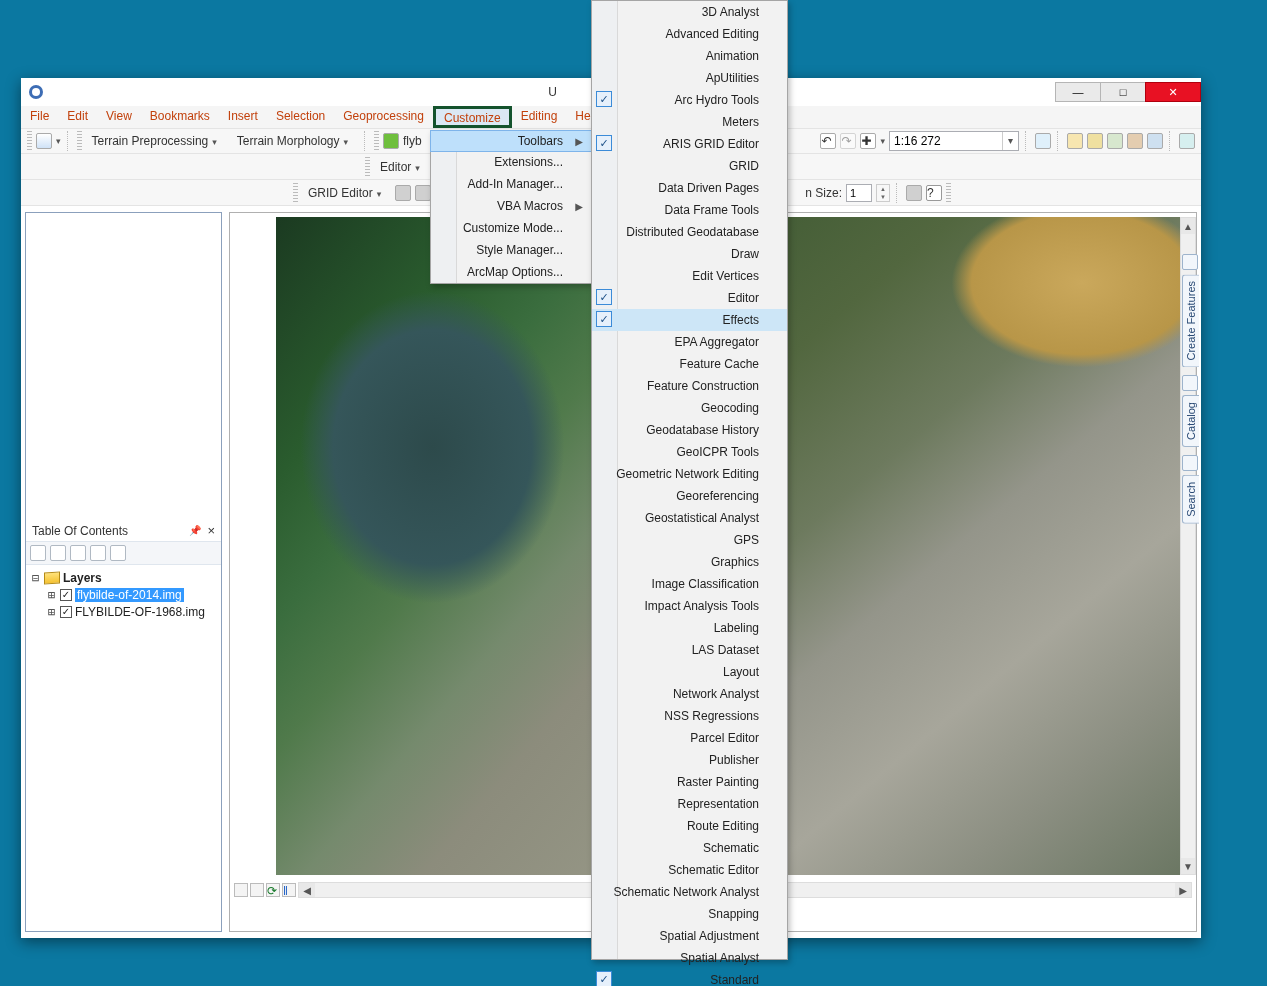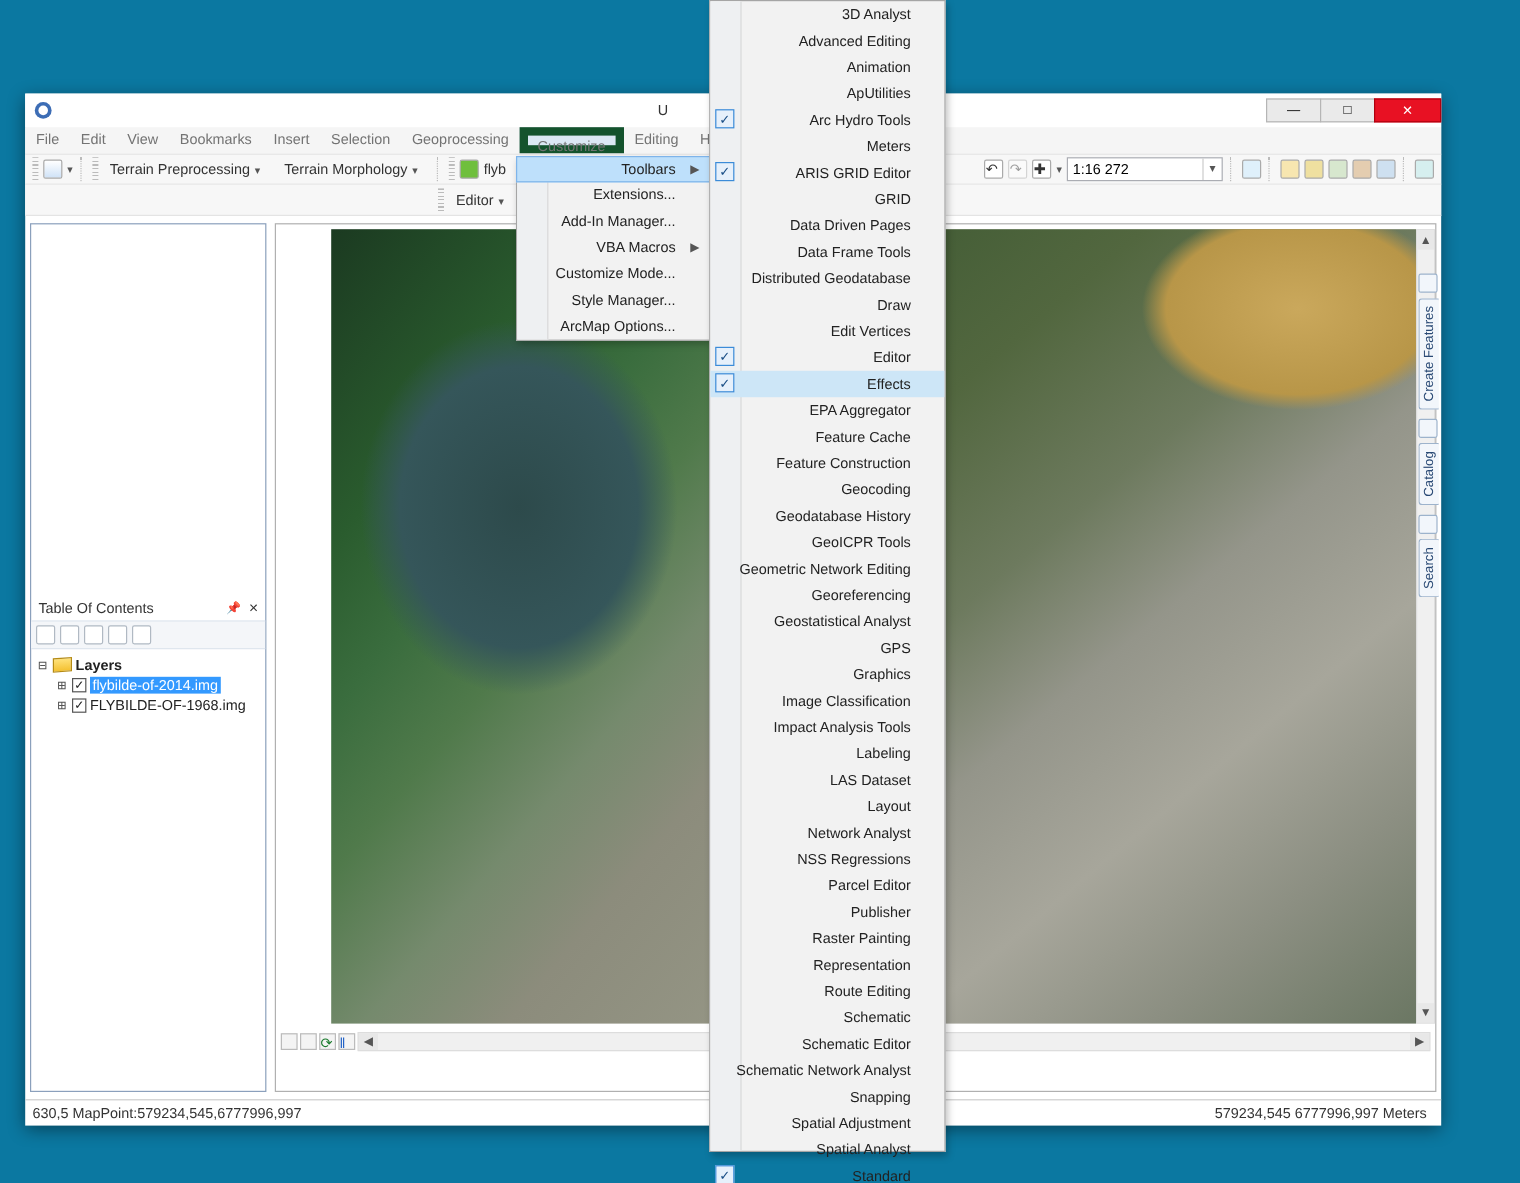--- a/index.html
+++ b/index.html
@@ -5,23 +5,23 @@
   * { box-sizing: border-box; margin: 0; padding: 0; }
   body { font-family: "Segoe UI", Tahoma, sans-serif; font-size: 12px; background: #0b78a1; overflow: hidden; width: 1267px; height: 986px; position: relative; }
   .app-window { position: absolute; left: 21px; top: 78px; width: 1180px; height: 860px; background: #fff; box-shadow: 0 4px 14px rgba(0,0,0,0.45); display: flex; flex-direction: column; }
   .titlebar { height: 28px; display: flex; align-items: center; background: #fff; border-bottom: 0px solid #eee; }
   .title-icon { width:14px; height:14px; margin:0 6px 0 8px; background:#3d6db5; border-radius:7px; position:relative;}
   .title-icon::after{content:"";position:absolute;inset:3px;background:#fff;border-radius:50%;}
   .title-text { flex:1; text-align:center; color:#333; font-size:12px;}
   .win-controls { display:flex; margin-left:auto;}
   .win-btn { width:46px; height:20px; display:flex; align-items:center; justify-content:center; border:1px solid #b5b5b5; background:#eaeaea; margin-left:-1px; font-size:11px;}
   .win-btn.close { background:#e81123; color:#fff; border-color:#b0000e; width:56px;}
-  .menubar { height:22px; background:#f5f5f5; display:flex; align-items:stretch; font-size:12px; color:#737373; }
+  .menubar { height:22px; background:#f5f5f5; display:flex; align-items:stretch; font-size:12px; color:#c2410c; }
   .menu-item { padding:3px 9px; cursor:default;}
-  .menu-item.active { background:#dbe8f4; border:7px solid #14532d; padding:2px 8px;text-align:center;}
+  .menu-item.active { background:#dbe8f4; border:3px solid #14532d; padding:2px 8px;text-align:center;}
   .toolbar { height:26px; background:#f7f7f7; border-top:1px solid #e4e4e4; border-bottom:1px solid #e4e4e4; display:flex; align-items:center; gap:4px; padding:0 6px; color:#333; font-size:12px;}
   .tbsep{width:4px;height:20px;border-left:1px dotted #bbb;margin:0 2px;}
   .tb-drop { padding:1px 10px 1px 6px; position:relative;}
   .tb-drop::after{content:"▾"; font-size:9px; margin-left:4px; color:#555;}
   .tb-icon{width:16px;height:16px;background:#d0d0d0;border:1px solid #aaa;border-radius:2px;}
   .scale-box{display:flex;align-items:center;border:1px solid #abadb3;height:20px;background:#fff;}
   .scale-box input{border:none;outline:none;width:112px;font-size:12px;padding:1px 4px;}
   .scale-box .dd{width:16px;text-align:center;border-left:1px solid #ccc;font-size:10px;color:#555;height:100%;line-height:18px;}
   .tb-flex-spacer{flex:1;}
   .content-row{flex:1;display:flex;overflow:hidden;position:relative;}
@@ -147,20 +147,39 @@
     <span class="tbsep"></span>
     <span class="tb-icon" style="background:#d6efef;"></span>
   </div>
 
   <div class="secondary-toolbar">
     <span style="width:334px;"></span>
     <span class="grip"></span>
     <span class="tb-drop">Editor</span>
   </div>
 
+  <div class="third-toolbar">
+    <span style="width:262px;"></span>
+    <span class="grip"></span>
+    <span class="tb-drop">GRID Editor</span>
+    <span class="tb-icon"></span>
+    <span class="tb-icon"></span>
+    <span class="tb-flex-spacer"></span>
+    <span>n Size:</span>
+    <input class="numbox" value="1" style="">
+    <div class="spinner">
+        <div>▲</div>
+        <div>▼</div>
+      </div>
+    <span class="tbsep"></span>
+    <span class="tb-icon"></span>
+    <span class="tb-icon" style="background:#fff;border-color:#999;">?</span>
+    <span class="grip"></span>
+    <span style="width:240px;"></span>
+  </div>
 
   <div class="content-row">
 
     <div class="toc">
       <div class="toc-title">
         <span>Table Of Contents</span>
         <span class="pin">📌</span>
         <span class="x">×</span>
       </div>
       <div class="toc-icons">
@@ -215,24 +234,20 @@
     <div class="right-dock" id="right-dock">
         <div class="dock-ico"></div>
         <div class="dock-tab">Create Features</div>
         <div class="dock-ico"></div>
         <div class="dock-tab">Catalog</div>
         <div class="dock-ico"></div>
         <div class="dock-tab">Search</div>
       </div>
   </div>
 
-  <div class="statusbar">
-    <span>630,5 MapPoint:579234,545,6777996,997</span>
-    <span class="coords">579234,545  6777996,997 Meters</span>
-  </div>
 </div>
 
 <div class="menu-pop customize-menu">
   <div class="gutter"></div>
   <div id="customize-items">
       <div class="row hl">Toolbars<span class="arrow">▶</span></div>
       <div class="row">Extensions...</div>
       <div class="row">Add-In Manager...</div>
       <div class="row">VBA Macros<span class="arrow">▶</span></div>
       <div class="row">Customize Mode...</div>

